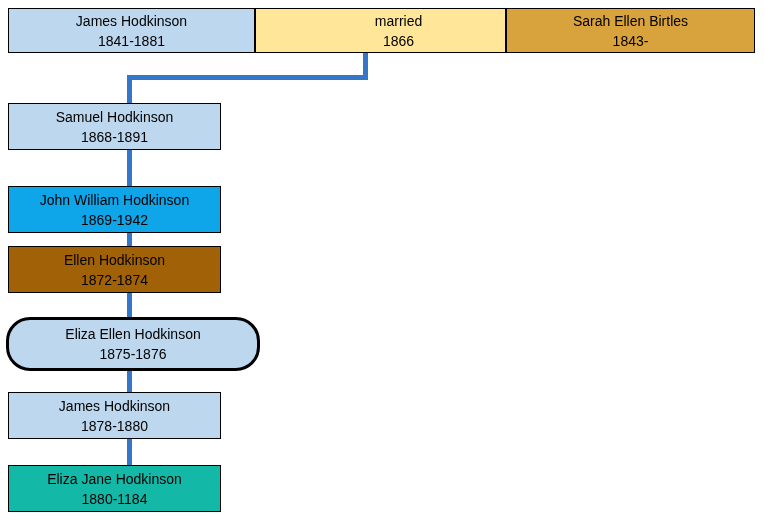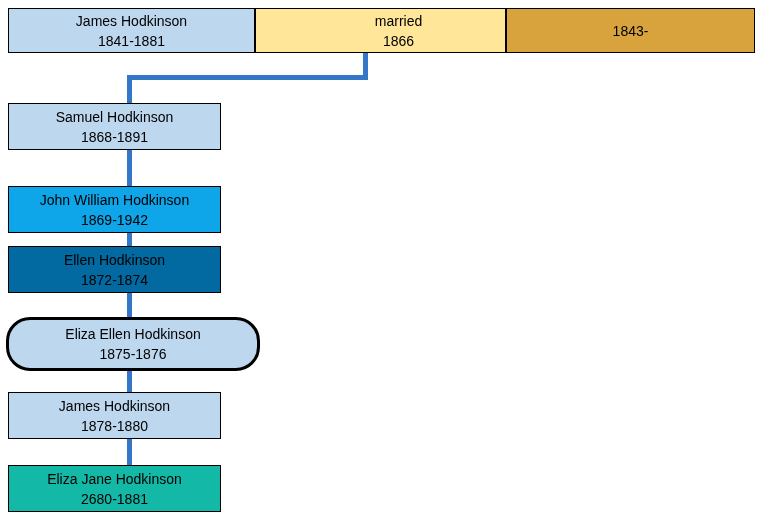--- a/index.html
+++ b/index.html
@@ -61,50 +61,51 @@
     <span>James Hodkinson</span>
     <span>1841-1881</span>
   </div>
 
   <div class="box node-marriage" style="background-color: rgb(255, 230, 153); padding-left: 36px;">
     <span>married</span>
     <span>1866</span>
   </div>
 
   <div class="box node-mother" style="background-color: rgb(216, 163, 60);">
+    <span>Sarah Ellen Birtles</span>
     <span>1843-</span>
   </div>
 
   <div class="connector conn-marriage-drop" style="background-color: rgb(52, 119, 200);"></div>
   <div class="connector conn-elbow" style="background-color: rgb(52, 119, 200);"></div>
   <div class="connector conn-sibling-spine" style="background-color: rgb(52, 119, 200);"></div>
 
   <div class="box child child-0" style="background-color: rgb(189, 215, 238);">
     <span>Samuel Hodkinson</span>
     <span>1868-1891</span>
   </div>
 
   <div class="box child child-1" style="background-color: #0ea5e9; margin-top: 12px;">
     <span>John William Hodkinson</span>
     <span>1869-1942</span>
   </div>
 
-  <div class="box child child-2" style="background-color: #0369a1;">
+  <div class="box child child-2" style="background-color: #a16207;">
     <span>Ellen Hodkinson</span>
     <span>1872-1874</span>
   </div>
 
   <div class="box child child-3" style="background-color: rgb(189, 215, 238);">
     <span>Eliza Ellen Hodkinson</span>
     <span>1875-1876</span>
   </div>
 
   <div class="box child child-4" style="background-color: rgb(189, 215, 238);">
     <span>James Hodkinson</span>
     <span>1878-1880</span>
   </div>
 
   <div class="box child child-5" style="background-color: #14b8a6;">
     <span>Eliza Jane Hodkinson</span>
-    <span>2680-1881</span>
+    <span>1880-1184</span>
   </div>
 
 </div>
 
 </body></html>

